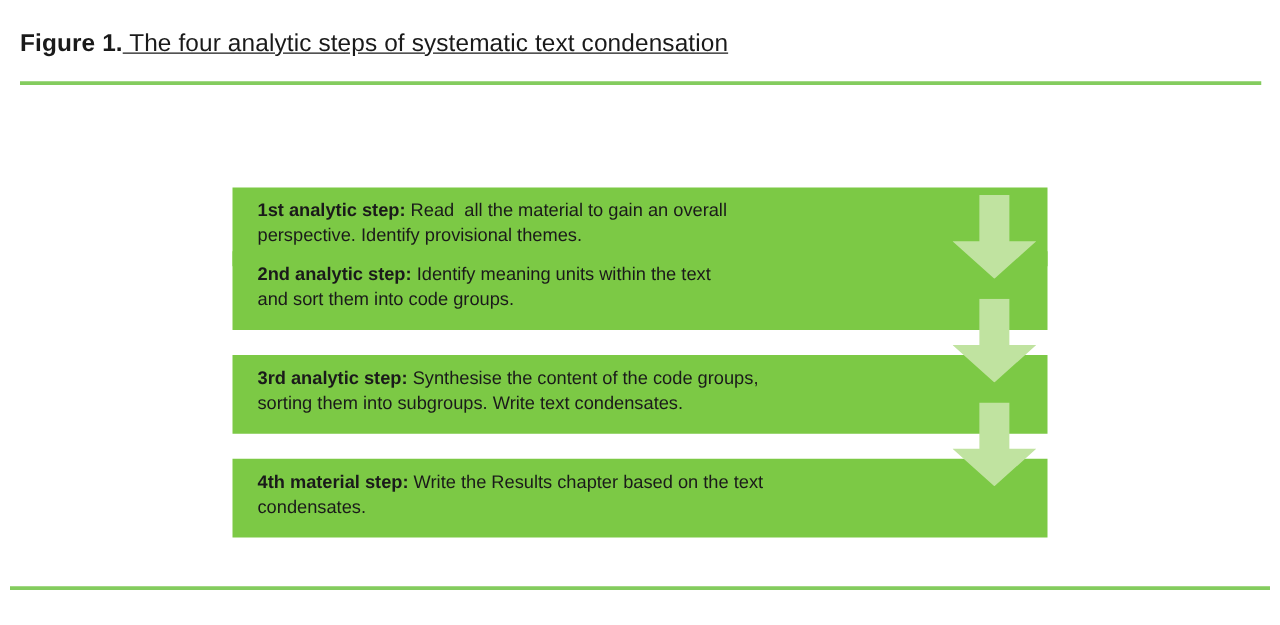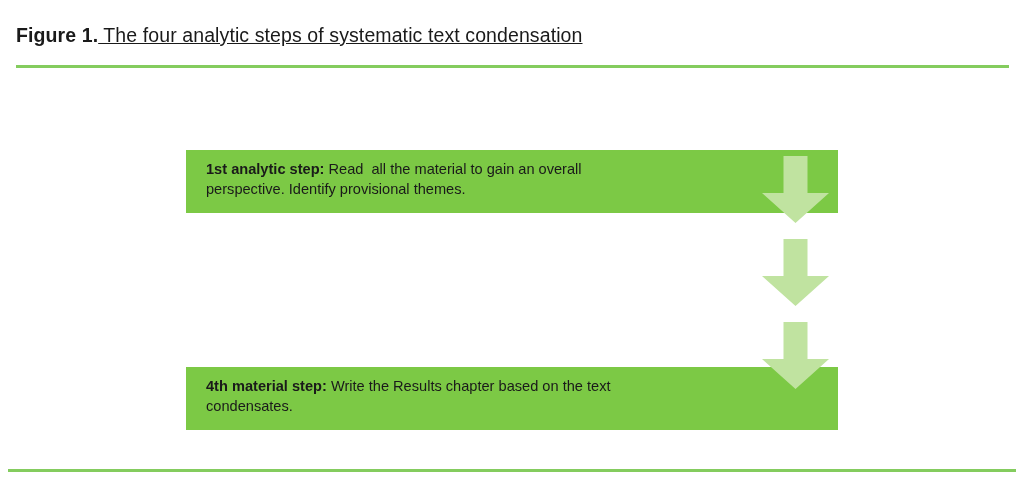--- a/index.html
+++ b/index.html
@@ -116,21 +116,29 @@
 
   <div class="rule rule-top"></div>
 
   <div class="diagram">
 
     <div class="step-box box-1">
       <div class="step-text"><span class="step-label">1st analytic step:</span><span> Read  all the material to gain an overall
 perspective. Identify provisional themes.</span></div>
     </div>
 
+    <div class="step-box box-2">
+      <div class="step-text"><span class="step-label">2nd analytic step:</span><span> Identify meaning units within the text
+and sort them into code groups.</span></div>
+    </div>
 
+    <div class="step-box box-3">
+      <div class="step-text"><span class="step-label">3rd analytic step:</span><span> Synthesise the content of the code groups,
+sorting them into subgroups. Write text condensates.</span></div>
+    </div>
 
     <div class="step-box box-4">
       <div class="step-text"><span class="step-label">4th material step:</span><span> Write the Results chapter based on the text
 condensates.</span></div>
     </div>
 
     <div class="arrow arrow-1">
       <svg viewBox="0 0 67 67" xmlns="http://www.w3.org/2000/svg">
         <polygon points="21.5,0 45.5,0 45.5,37 67,37 33.5,67 0,37 21.5,37" fill="#c0e3a0"></polygon>
       </svg>

